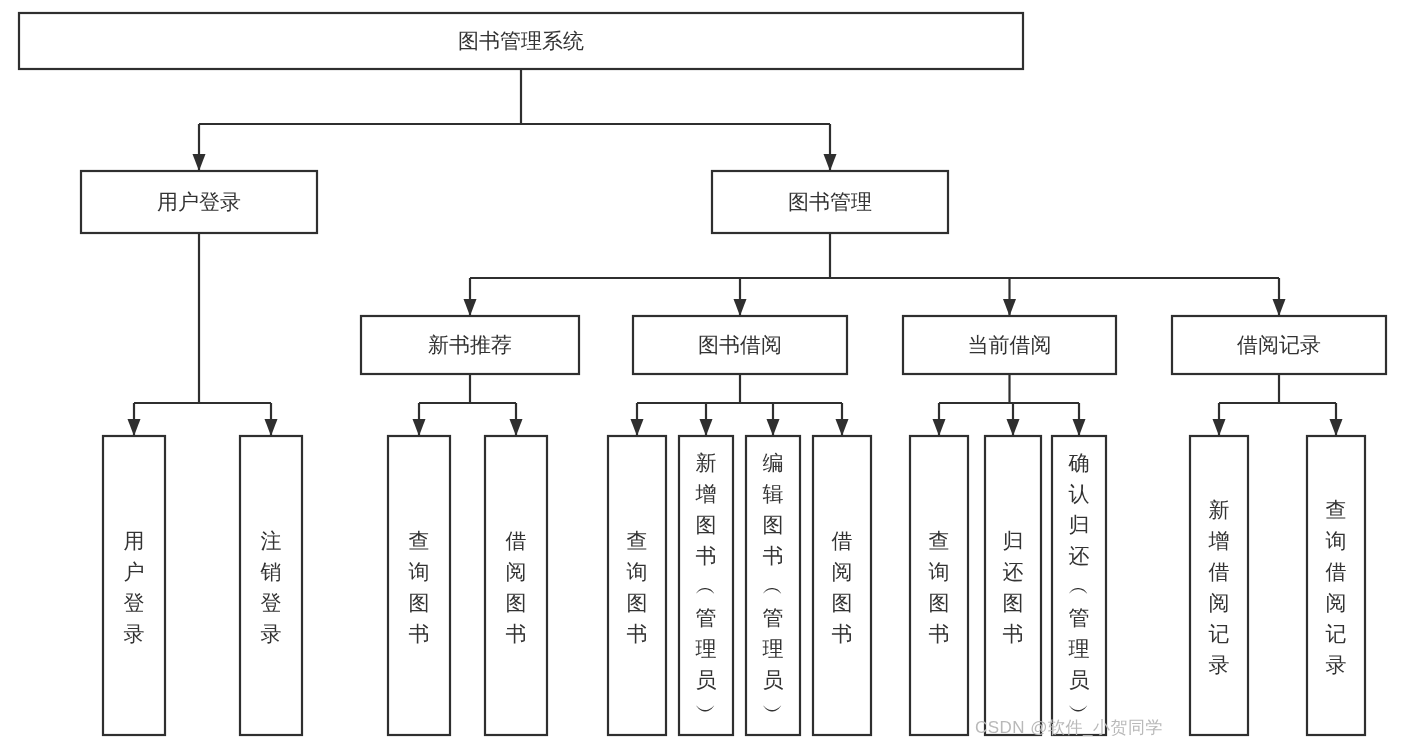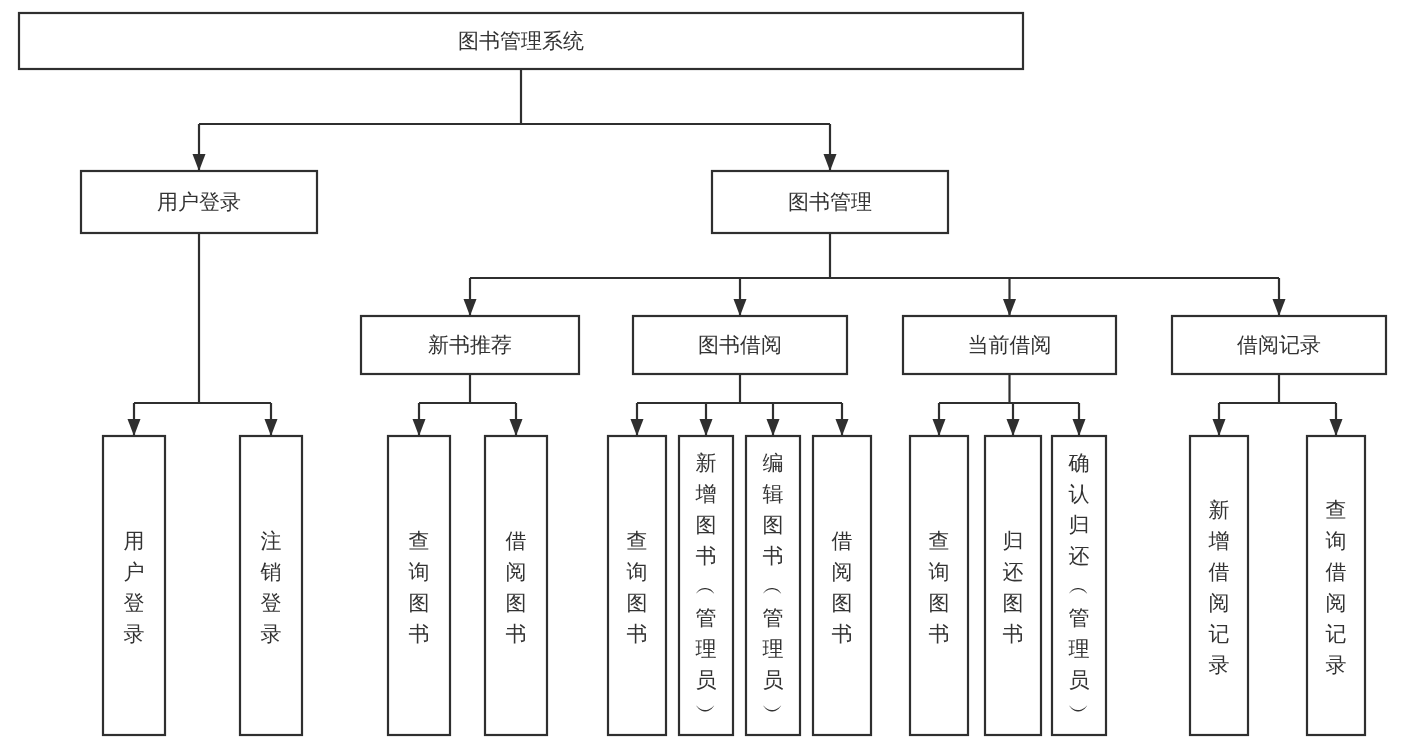--- a/index.html
+++ b/index.html
@@ -203,13 +203,14 @@
         <g>
           <rect x="1190" y="436" width="58" height="299" class="node-box"></rect>
           <text x="1219" y="516.5" class="leaf-label"><tspan x="1219" dy="0">新</tspan><tspan x="1219" dy="31">增</tspan><tspan x="1219" dy="31">借</tspan><tspan x="1219" dy="31">阅</tspan><tspan x="1219" dy="31">记</tspan><tspan x="1219" dy="31">录</tspan></text>
         </g>
         <g>
           <rect x="1307" y="436" width="58" height="299" class="node-box"></rect>
           <text x="1336" y="516.5" class="leaf-label"><tspan x="1336" dy="0">查</tspan><tspan x="1336" dy="31">询</tspan><tspan x="1336" dy="31">借</tspan><tspan x="1336" dy="31">阅</tspan><tspan x="1336" dy="31">记</tspan><tspan x="1336" dy="31">录</tspan></text>
         </g>
       </g>
   </svg>
+  <div class="watermark">CSDN @软件_小贺同学</div>
 </div>
 
 </body></html>

